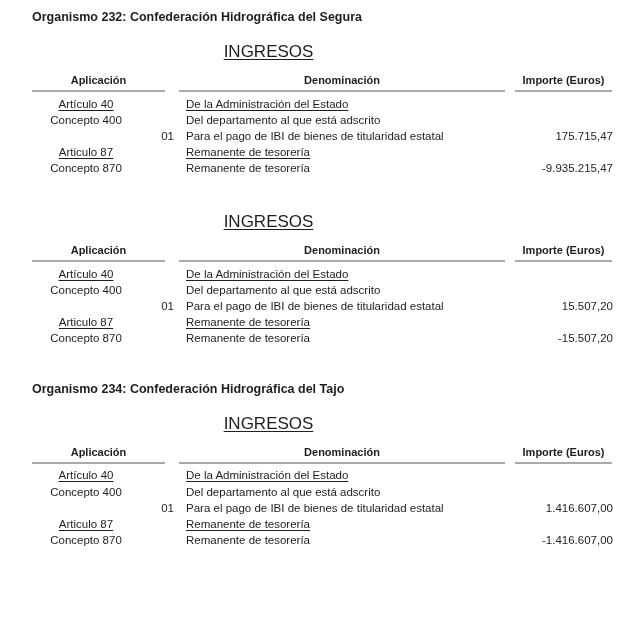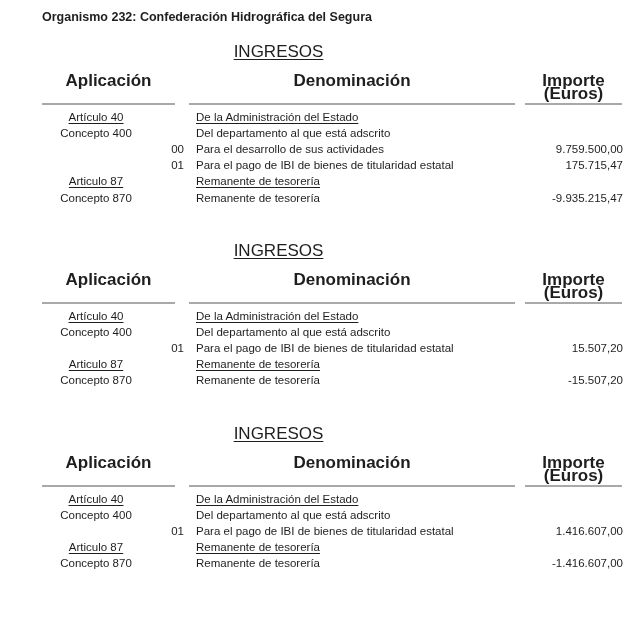--- a/index.html
+++ b/index.html
@@ -3,30 +3,30 @@
 <meta charset="utf-8">
 <style>
   * { box-sizing: border-box; }
   html, body { margin: 0; padding: 0; }
   body {
     width: 642px; height: 627px; overflow: hidden;
     background: #ffffff; color: #1e1e1e;
     font-family: "Liberation Sans", "DejaVu Sans", sans-serif;
   }
   .page { padding: 11px 30px 0 32px; width: 642px; }
-  .section { margin-bottom: 36px; margin-left: 10px; }
+  .section { margin-bottom: 36px; }
   .sec-title { font-size: 12.5px; font-weight: 700; line-height: 13px; }
   .heading-wrap { width: 473px; margin-top: 19px; text-align: center; }
   .heading {
     font-size: 17px; line-height: 14px;
     text-decoration: underline; text-underline-offset: 2px;
   }
   .thead {
     display: grid; grid-template-columns: 147px 326px 97px; column-gap: 5px;
-    margin-top: 13px; font-size: 17px; font-weight: 700; line-height: 13px;
+    margin-top: 13px; font-size: 11px; font-weight: 700; line-height: 13px;
   }
   .th { border-bottom: 2px solid #a9a9a9; padding-bottom: 3px; text-align: center; }
   .th-apl { margin-right: 14px; }
   .th-den { margin-left: -5px; margin-right: 5px; }
   .tbody { margin-top: 4px; }
   .tr {
     display: grid; grid-template-columns: 108px 34px 326px 97px; column-gap: 6px;
     padding: 1.6px 0; font-size: 11.5px; line-height: 13px;
   }
   .td-apl { text-align: center; white-space: nowrap; }
@@ -55,26 +55,20 @@
         <div class="td-apl"><span class="u">Artículo 40</span></div>
         <div class="td-code"></div>
         <div class="td-den"><span class="u">De la Administración del Estado</span></div>
         <div class="td-imp"></div>
       </div>
       <div class="tr">
         <div class="td-apl"><span>Concepto 400</span></div>
         <div class="td-code"></div>
         <div class="td-den"><span>Del departamento al que está adscrito</span></div>
         <div class="td-imp"></div>
-      </div>
-      <div class="tr">
-        <div class="td-apl"><span></span></div>
-        <div class="td-code">00</div>
-        <div class="td-den"><span>Para el desarrollo de sus actividades</span></div>
-        <div class="td-imp">9.759.500,00</div>
       </div>
       <div class="tr">
         <div class="td-apl"><span></span></div>
         <div class="td-code">01</div>
         <div class="td-den"><span>Para el pago de IBI de bienes de titularidad estatal</span></div>
         <div class="td-imp">175.715,47</div>
       </div>
       <div class="tr">
         <div class="td-apl"><span class="u">Articulo 87</span></div>
         <div class="td-code"></div>
@@ -127,20 +121,21 @@
       <div class="tr">
         <div class="td-apl"><span>Concepto 870</span></div>
         <div class="td-code"></div>
         <div class="td-den"><span>Remanente de tesorería</span></div>
         <div class="td-imp">-15.507,20</div>
       </div>
     </div>
   </div>
 
   <div class="section">
+    <div class="sec-title">Organismo 234: Confederación Hidrográfica del Tajo</div>
     <div class="heading-wrap">
       <span class="heading">INGRESOS</span>
     </div>
     <div class="thead">
       <div class="th th-apl">Aplicación</div>
       <div class="th th-den">Denominación</div>
       <div class="th th-imp">Importe (Euros)</div>
     </div>
     <div class="tbody">
       <div class="tr">

